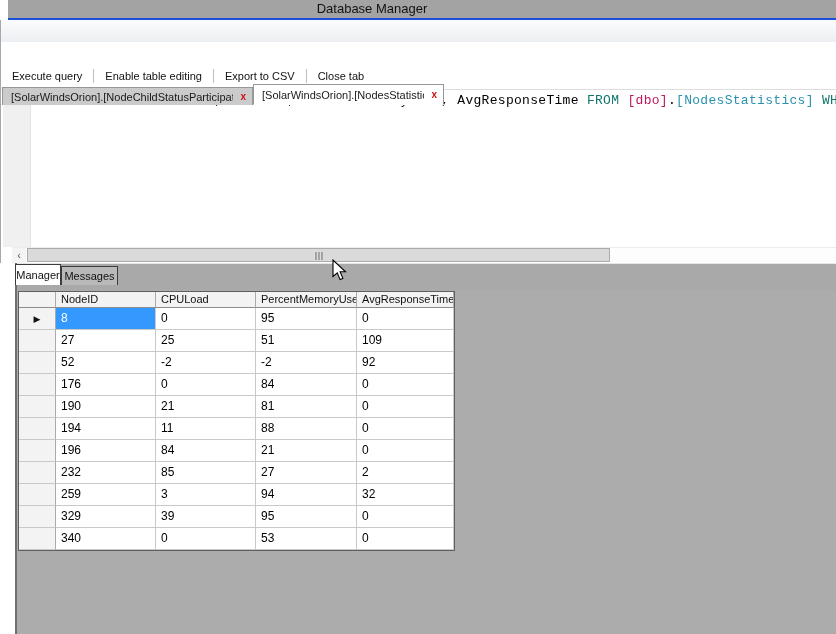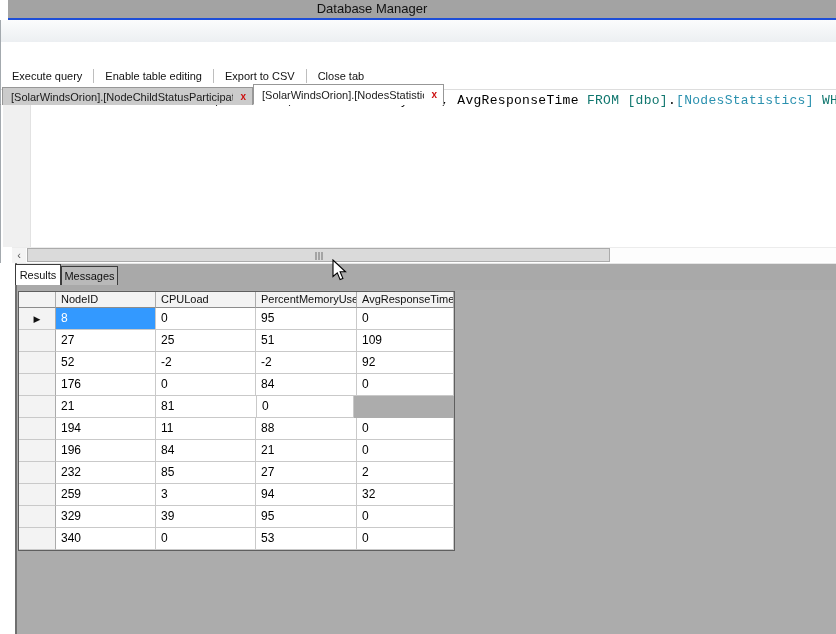--- a/index.html
+++ b/index.html
@@ -41,21 +41,21 @@
   .editor{position:absolute;left:1px;top:90px;width:835px;height:157px;background:#FFF;}
   .gutter{position:absolute;left:2px;top:0;width:27px;height:157px;background:#F0F0F0;
     border-right:1px solid #E2E2E2;}
   .line-no{position:absolute;left:0;top:3px;width:25px;text-align:right;
     font-family:"Liberation Mono","DejaVu Sans Mono",monospace;font-size:13px;color:#2F3B4C;}
   .sql-line{position:absolute;left:35px;top:3px;white-space:pre;
     font-family:"Liberation Mono","DejaVu Sans Mono",monospace;font-size:13px;letter-spacing:0.3px;}
   .tok-keyword{color:#0f766e;}
   .tok-number{color:#D79000;}
   .tok-plain{color:#000000;}
-  .tok-schema{color:#0f766e;margin-top:40px;}
+  .tok-schema{color:#be185d;margin-top:40px;}
   .tok-object{color:#2B91AF;}
 
   
   .hscroll{position:absolute;left:12px;top:247px;width:824px;height:15px;background:#FDFDFD;
     border-top:1px solid #ECECEC;box-sizing:border-box;}
   .hs-arrow{position:absolute;left:0;top:0;width:14px;height:15px;background:#F4F4F4;
     color:#5A5A5A;font-size:11px;line-height:14px;text-align:center;}
   .hs-thumb{position:absolute;left:15px;top:0;width:583px;height:14px;background:#DADADA;
     border:1px solid #ABABAB;box-sizing:border-box;}
   .hs-grip{position:absolute;left:50%;top:3px;transform:translateX(-50%);display:flex;gap:2px;}
@@ -143,21 +143,21 @@
           <span></span>
         </div>
     </div>
   </div>
 
   <div class="lower-gutter"></div>
   <div class="lower-edge"></div>
 
   <div class="results-strip"></div>
   <div id="res-tabs">
-      <div class="res-tab active">Results</div>
+      <div class="res-tab active">Manager</div>
       <div class="res-tab inactive">Messages</div>
     </div>
 
   <div class="grid-area">
     <div class="grid" id="grid">
         <div class="g-row">
           <div class="g-hcell g-selector w-sel"></div>
           <div class="g-hcell w-c0">NodeID</div>
           <div class="g-hcell w-c1">CPULoad</div>
           <div class="g-hcell w-c2">PercentMemoryUse</div>
@@ -186,20 +186,21 @@
         </div>
         <div class="g-row">
           <div class="g-cell g-selector w-sel"></div>
           <div class="g-cell w-c0">176</div>
           <div class="g-cell w-c1">0</div>
           <div class="g-cell w-c2">84</div>
           <div class="g-cell w-c3">0</div>
         </div>
         <div class="g-row">
           <div class="g-cell g-selector w-sel"></div>
+          <div class="g-cell w-c0">190</div>
           <div class="g-cell w-c1">21</div>
           <div class="g-cell w-c2">81</div>
           <div class="g-cell w-c3">0</div>
         </div>
         <div class="g-row">
           <div class="g-cell g-selector w-sel"></div>
           <div class="g-cell w-c0">194</div>
           <div class="g-cell w-c1">11</div>
           <div class="g-cell w-c2">88</div>
           <div class="g-cell w-c3">0</div>

